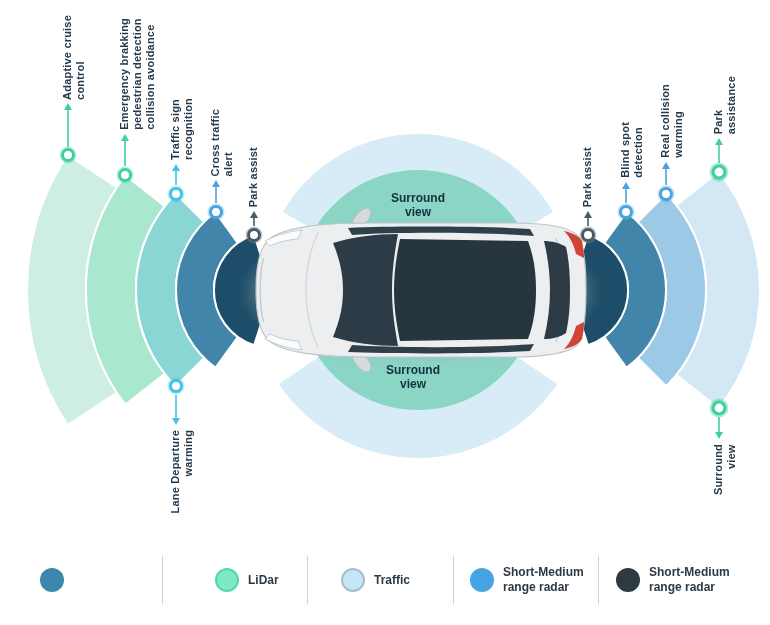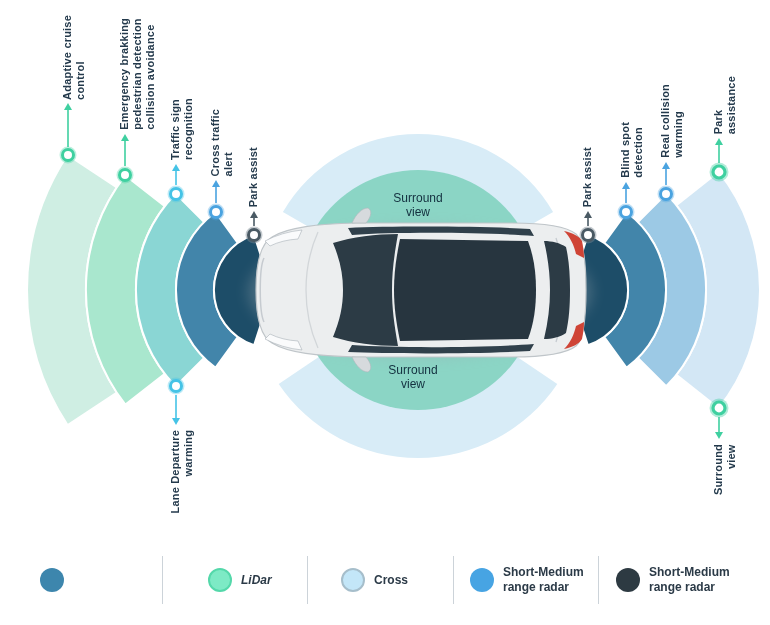--- a/index.html
+++ b/index.html
@@ -17,21 +17,21 @@
     letter-spacing:.2px;
     color:#243a4c;
   }
   .vlabel.from-top{text-align:end;} 
   .hlabel{
     position:absolute;
     width:120px;
     text-align:center;
     white-space:pre-line;
     font-size:12px;
-    font-weight:normal;
+    font-weight:bold;
     line-height:14px;
     color:#13303f;
   }
   .legend-item{position:absolute;top:556px;height:48px;display:flex;align-items:center;gap:9px;}
   .legend-dot{width:24px;height:24px;border-radius:50%;flex:0 0 auto;}
   .dot-longrange{background:#3d86ad;}
   .dot-lidar{background:#7deac5;border:2px solid #54d8aa;width:20px;height:20px;}
   .dot-camera{background:#c3e6f8;border:2px solid #a6becb;width:20px;height:20px;}
   .dot-smblue{background:#47a4e3;}
   .dot-smdark{background:#2d3a42;}
@@ -207,28 +207,28 @@
   <div class="hlabel" style="left:358px;top:191px;">Surround
 view</div>
   <div class="hlabel" style="left:353px;top:363px;">Surround
 view</div>
 
   <div>
     <div class="legend-item" style="left:40px;">
       <span class="legend-dot dot-longrange"></span>
     </div>
     <div class="legend-divider" style="left:162px;"></div>
-    <div class="legend-item" style="left:208px;font-style:italic;">
+    <div class="legend-item" style="left:215px;">
       <span class="legend-dot dot-lidar"></span>
       <span class="legend-label">LiDar</span>
     </div>
     <div class="legend-divider" style="left:307px;"></div>
     <div class="legend-item" style="left:341px;">
       <span class="legend-dot dot-camera"></span>
-      <span class="legend-label">Cross</span>
+      <span class="legend-label">Traffic</span>
     </div>
     <div class="legend-divider" style="left:453px;"></div>
     <div class="legend-item" style="left:470px;">
       <span class="legend-dot dot-smblue"></span>
       <span class="legend-label">Short-Medium
 range radar</span>
     </div>
     <div class="legend-divider" style="left:598px;"></div>
     <div class="legend-item" style="left:616px;">
       <span class="legend-dot dot-smdark"></span>

